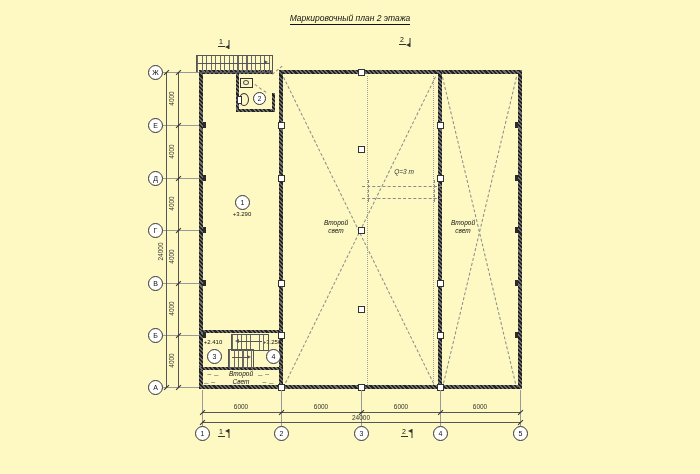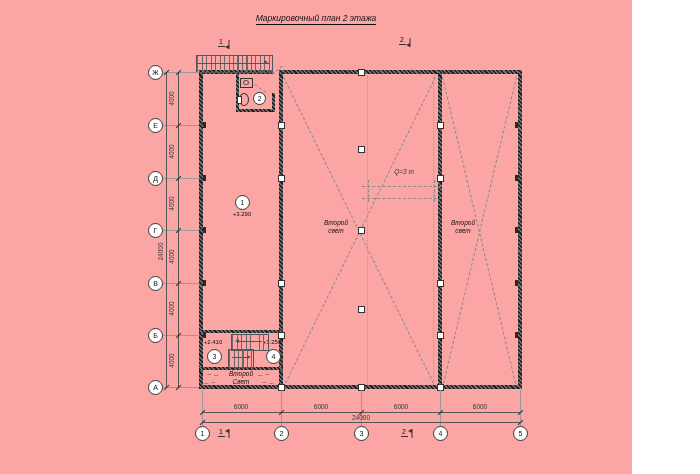--- a/index.html
+++ b/index.html
@@ -1,16 +1,16 @@
 <!DOCTYPE html>
 <html><head>
 <meta charset="utf-8">
 <style>
   html,body{margin:0;padding:0;background:#fff;}
-  #drawing{position:relative;width:632px;height:474px;background:#fca5a5;overflow:hidden;
+  #drawing{position:relative;width:700px;height:474px;background:#fef9c3;overflow:hidden;
            font-family:"Liberation Sans", sans-serif;color:#111;}
   .abs{position:absolute;}
   
   .wall{position:absolute;background:repeating-linear-gradient(45deg,#222 0 1.5px,#6e6e6e 1.5px 3px);}
   .thin{position:absolute;background:#555;}
   .lt{position:absolute;background:#999;}
   
   .dash{position:absolute;border-top:1px dashed #8a8a8a;transform-origin:0 0;height:0;}
   .dotv{position:absolute;border-left:1px dotted #a0a0a0;width:0;}
   .dashh{position:absolute;border-top:1px dashed #8a8a8a;height:0;}

